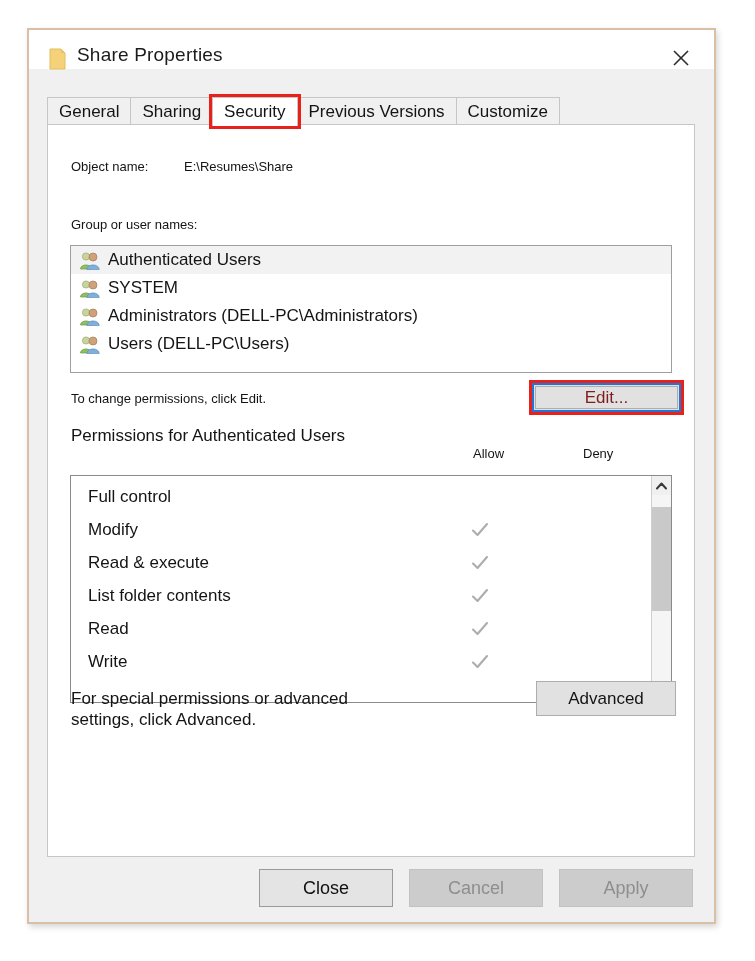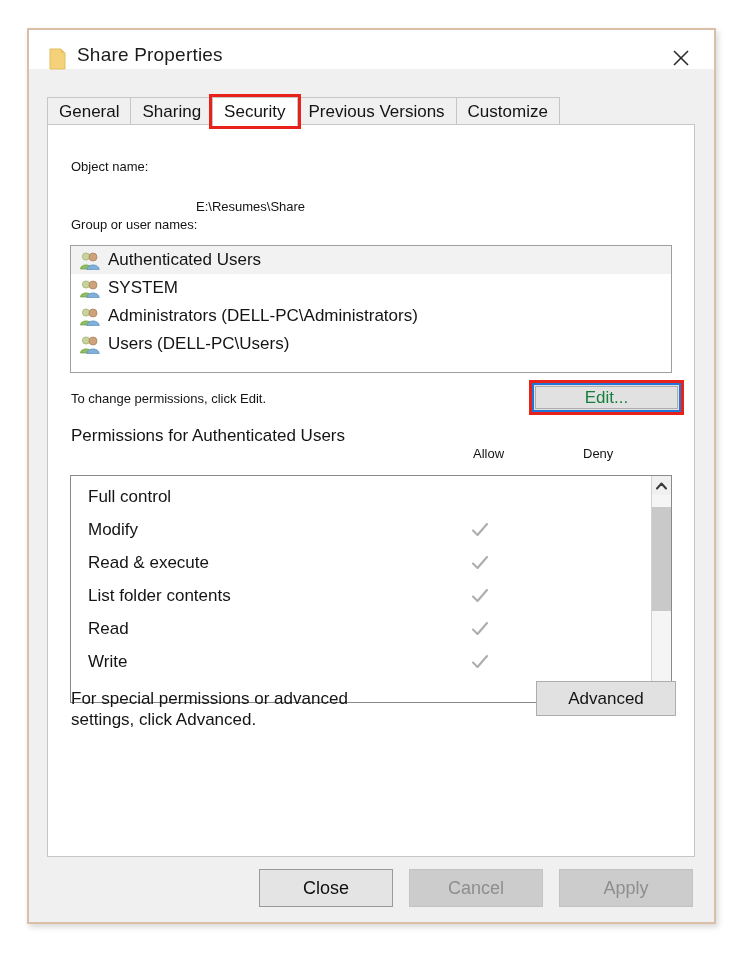--- a/index.html
+++ b/index.html
@@ -119,21 +119,21 @@
 
   .label {
     position: absolute;
     font-size: 13px;
     color: #141414;
     white-space: nowrap;
   }
 
   
   .obj-label { left: 23px; top: 34px; }
-  .obj-value { left: 148px; top: 34px; margin-top: 40px; }
+  .obj-value { left: 136px; top: 34px; }
 
   
   .group-label { left: 23px; top: 92px; }
 
   .listbox {
     position: absolute;
     left: 22px;
     top: 120px;
     width: 602px;
     height: 128px;
@@ -177,21 +177,21 @@
     left: 0; top: 0;
     width: 100%;
     height: 100%;
     background: #e1e1e1;
     border: 2px solid #2175d9;
     box-sizing: border-box;
     display: flex;
     align-items: center;
     justify-content: center;
     font-size: 17px;
-    color: #15803d;
+    color: #7f1d1d;
     font-family: "Liberation Sans", sans-serif;
     cursor: default;
   }
   .edit-btn .inner-line {
     position: absolute;
     left: 1px; top: 1px; right: 1px; bottom: 1px;
     border: 1px solid #adadad;
     pointer-events: none;
   }
 

